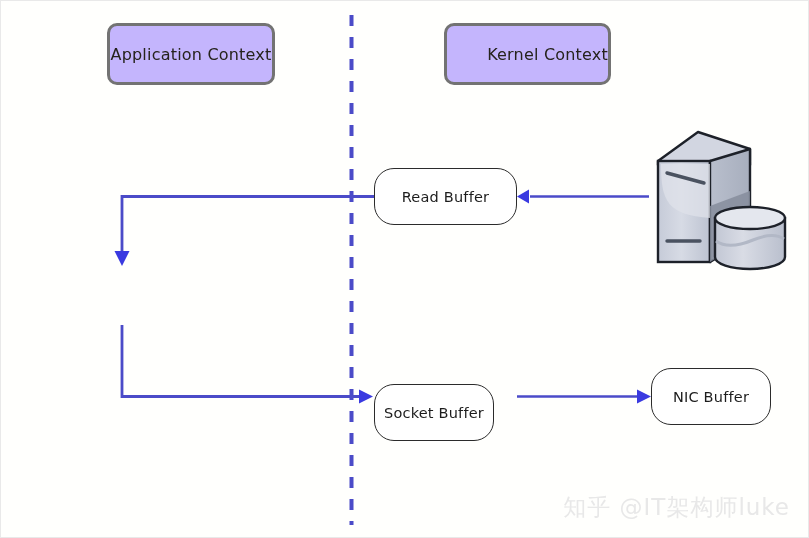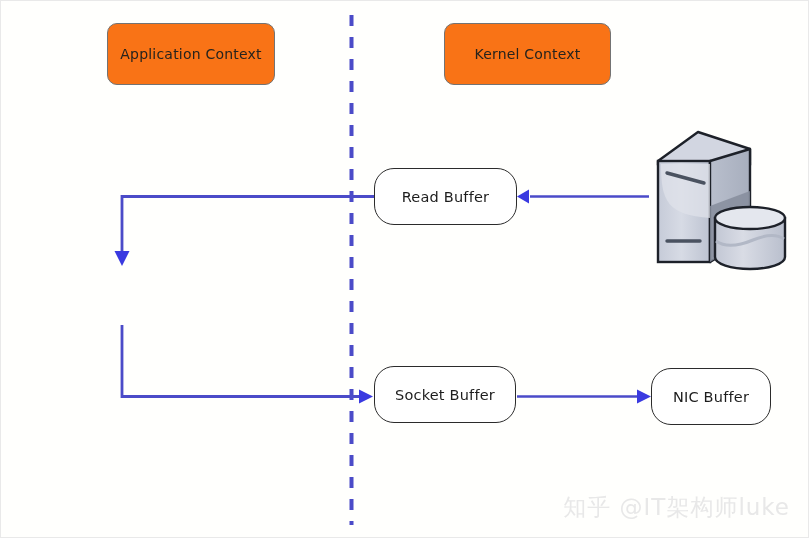--- a/index.html
+++ b/index.html
@@ -24,50 +24,50 @@
     position: absolute;
     left: 0;
     top: 0;
     width: 809px;
     height: 538px;
   }
   
   .ctx-box {
     position: absolute;
     box-sizing: border-box;
-    background: #f97316;
-    border: 1px solid #737373;
+    background: #c4b5fd;
+    border: 3px solid #737373;
     border-radius: 10px;
     display: flex;
     align-items: center;
     justify-content: center;
     color: #26231d;
-    font-size: 14px;
+    font-size: 16px;
     letter-spacing: 0.2px;
   }
   #ctx-application { left: 106px; top: 22px;  width: 168px; height: 62px; }
-  #ctx-kernel      { left: 443px; top: 22px;  width: 167px; height: 62px; }
+  #ctx-kernel      { left: 443px; top: 22px;  width: 167px; height: 62px; justify-content: flex-end; }
 
   
   .buf-box {
     position: absolute;
     box-sizing: border-box;
     background: #ffffff;
     border: 1.6px solid #2b2b2b;
     border-radius: 20px;
     display: flex;
     align-items: center;
     justify-content: center;
     color: #1d1d1d;
     font-size: 14.5px;
     letter-spacing: 0.2px;
   }
   #buf-read        { left: 373px; top: 167px; width: 143px; height: 57px; }
   #buf-application { left: 47px;  top: 267px; width: 145px; height: 57px; }
-  #buf-socket      { left: 373px; top: 365px; width: 142px; height: 57px; }
+  #buf-socket      { left: 373px; top: 383px; width: 120px; height: 57px; }
   #buf-nic         { left: 650px; top: 367px; width: 120px; height: 57px; }
 
   
   .watermark {
     position: absolute;
     right: 18px;
     bottom: 14px;
     color: #e8e8e8;
     font-size: 23px;
     letter-spacing: 1px;

